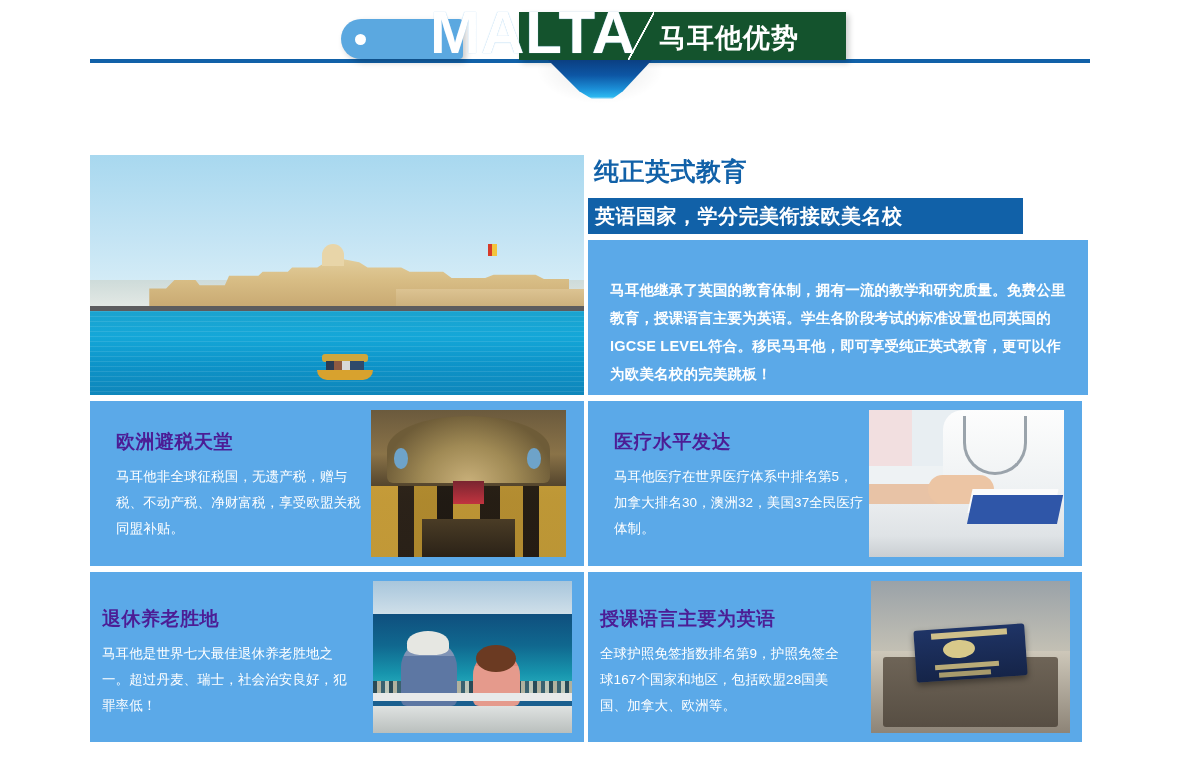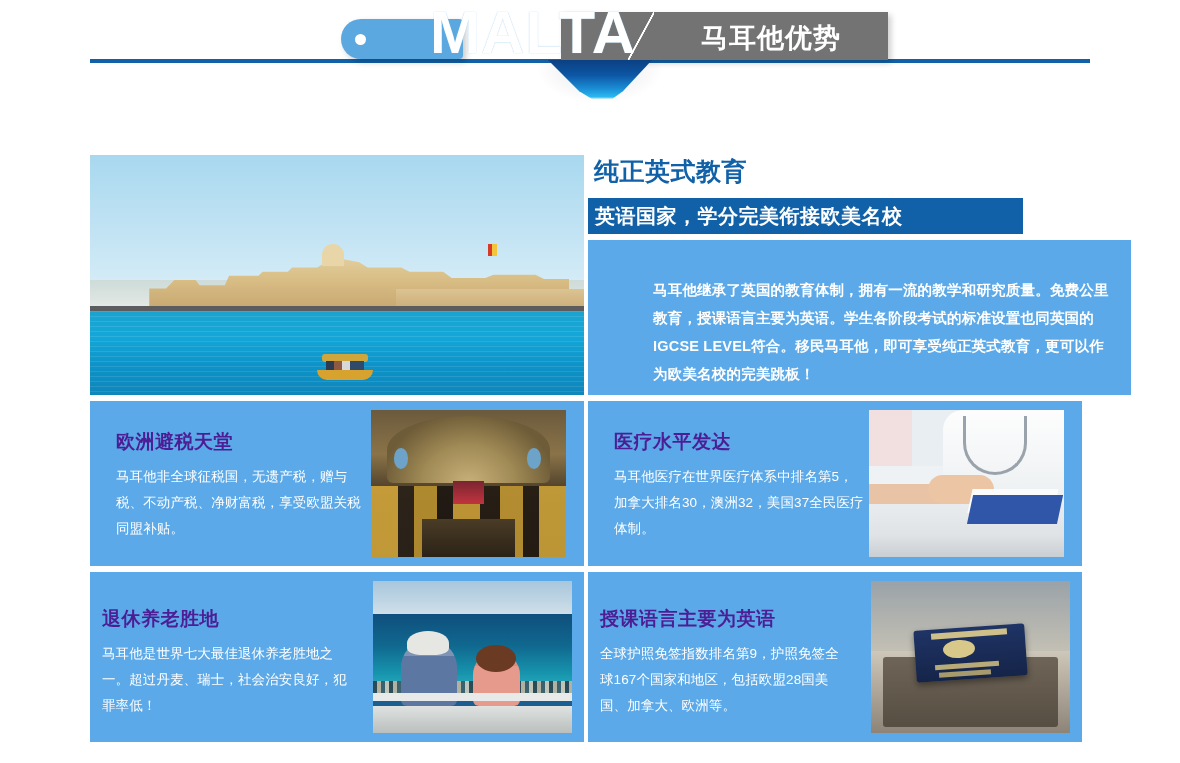--- a/index.html
+++ b/index.html
@@ -35,23 +35,22 @@
     position:absolute;left:430px;top:2px;
     font-size:60px;font-weight:bold;letter-spacing:1px;
     color:#ffffff;
     line-height:62px;
     z-index:3;
     text-shadow:0 0 1px #7cbbe8;
   }
   .hdr-banner{
     position:absolute;left:519px;top:12px;
     width:327px;height:48px;
-    background:#737373;
+    background:#14532d;
     box-shadow:3px 3px 6px rgba(0,0,0,0.20);
-    margin-left:42px;
   }
   .hdr-banner-label{
     position:absolute;left:140px;top:8px;
     font-size:27px;font-weight:bold;color:#ffffff;
     letter-spacing:1px;
   }
   
   .hdr-slash{
     position:absolute;left:628px;top:12px;width:26px;height:48px;
     background:linear-gradient(to bottom right,transparent 48%,#ffffff 49%,#ffffff 52%,transparent 53%);
@@ -146,21 +145,20 @@
     position:absolute;left:0;top:43px;width:435px;height:36px;
     background:#1161a8;
     display:flex;align-items:center;
   }
   .edu-subbar span{
     color:#ffffff;font-size:20px;font-weight:bold;padding-left:7px;letter-spacing:.5px;
   }
   .edu-body{
     position:absolute;left:0;top:85px;width:500px;height:155px;
     background:#5ba9e8;
-    padding-left:43px;
   }
   .edu-body p{
     margin:0;padding:36px 22px 0 22px;
     color:#ffffff;font-size:14.5px;line-height:28px;font-weight:bold;
     letter-spacing:.2px;
   }
 
   
   .card{
     width:494px;height:165px;

